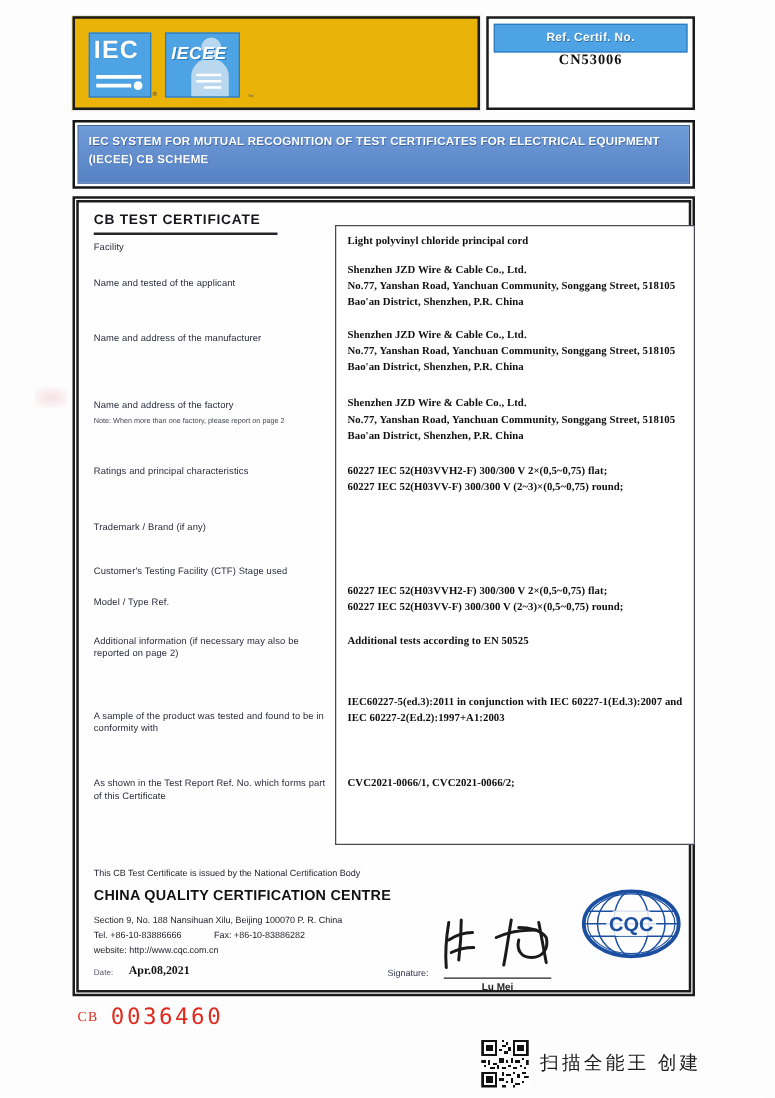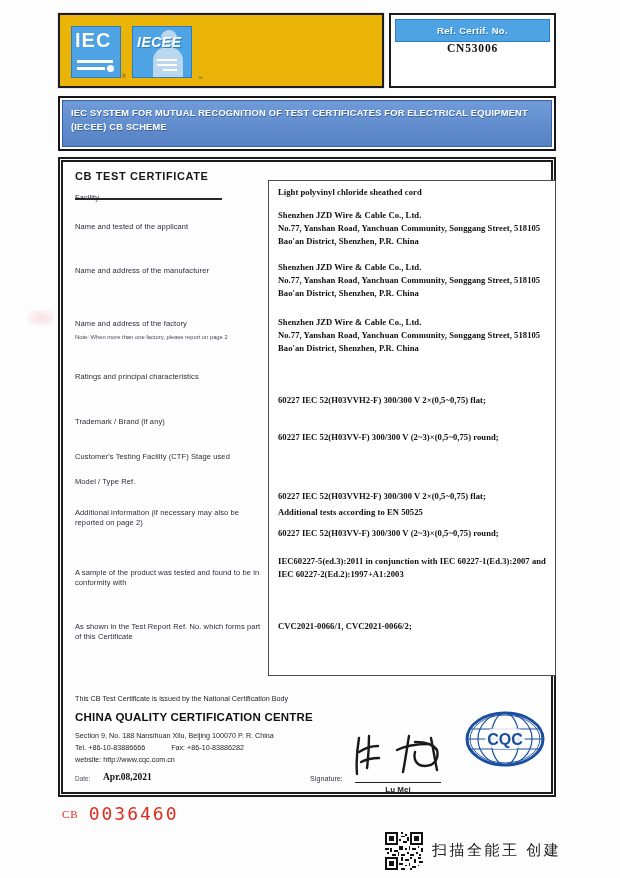--- a/index.html
+++ b/index.html
@@ -81,38 +81,38 @@
   }
 
   
   .main-box {
     position:absolute; left:58px; top:157px; width:498px; height:640px;
     border:5px double #1c1c1c; background:#fefefe;
   }
   .cert-title {
     position:absolute; left:12px; top:8px; font-size:11px; font-weight:bold;
     letter-spacing:0.6px; color:#16161c; border-bottom:2px solid #26262c;
-    padding:0 14px 16px 0;
+    padding:0 14px 4px 0;
   }
   .lbl {
     position:absolute; left:12px; width:186px; font-size:7.5px; color:#2b2b3c;
     line-height:1.35; letter-spacing:0.1px;
   }
   .lbl-note { position:absolute; left:12px; width:190px; font-size:5.8px; color:#47475a; }
 
   .value-box {
     position:absolute; left:205px; top:18px; width:288px; height:496px;
     border:1.5px solid #4a4a55; background:#fff;
   }
   .val {
     position:absolute; left:9px; width:270px;
     font-family:"Liberation Serif", serif; font-size:8.6px; font-weight:600;
     color:#0f0f0f; line-height:1.5; letter-spacing:0.05px;
   }
-  .val .nowrap { white-space:nowrap;margin-top:24px; }
+  .val .nowrap { white-space:nowrap; }
 
   
   .issued-by { position:absolute; left:12px; top:532px; font-size:7.2px; color:#22222e; }
   .org-name  { position:absolute; left:12px; top:549px; font-size:11.5px; font-weight:bold; color:#111; letter-spacing:0.2px; }
   .org-line  { position:absolute; left:12px; font-size:7.2px; color:#22222e; }
   .cqc-logo  { position:absolute; left:400px; top:548px; }
   .sig-label { position:absolute; left:247px; top:612px; font-size:7.2px; color:#34344a; }
   .sig-scribble { position:absolute; left:282px; top:566px; }
   .sig-line  { position:absolute; left:292px; top:620px; width:86px; border-top:1.5px solid #222; }
   .sig-name  { position:absolute; left:292px; top:623px; width:86px; text-align:center; font-size:8px; font-weight:bold; color:#222; }
@@ -173,21 +173,21 @@
     <div class="lbl-note" style="top:172px">Note: When more than one factory, please report on page 2</div>
     <div class="lbl" style="top:210px">Ratings and principal characteristics</div>
     <div class="lbl" style="top:255px">Trademark / Brand (if any)</div>
     <div class="lbl" style="top:290px">Customer's Testing Facility (CTF) Stage used</div>
     <div class="lbl" style="top:315px">Model / Type Ref.</div>
     <div class="lbl" style="top:346px">Additional information (if necessary may also be reported on page 2)</div>
     <div class="lbl" style="top:406px">A sample of the product was tested and found to be in conformity with</div>
     <div class="lbl" style="top:460px">As shown in the Test Report Ref. No. which forms part of this Certificate</div>
 
     <div class="value-box">
-      <div class="val" style="top:5px">Light polyvinyl chloride sheathed cord</div>
+      <div class="val" style="top:5px">Light polyvinyl chloride principal cord</div>
 
       <div class="val" style="top:28px">
         <div>Shenzhen JZD Wire &amp; Cable Co., Ltd.</div>
         <div>No.77, Yanshan Road, Yanchuan   Community, Songgang Street, 518105 Bao'an District, Shenzhen, P.R. China</div>
       </div>
 
       <div class="val" style="top:80px">
         <div>Shenzhen JZD Wire &amp; Cable Co., Ltd.</div>
         <div>No.77, Yanshan Road, Yanchuan   Community, Songgang Street, 518105 Bao'an District, Shenzhen, P.R. China</div>
       </div>

